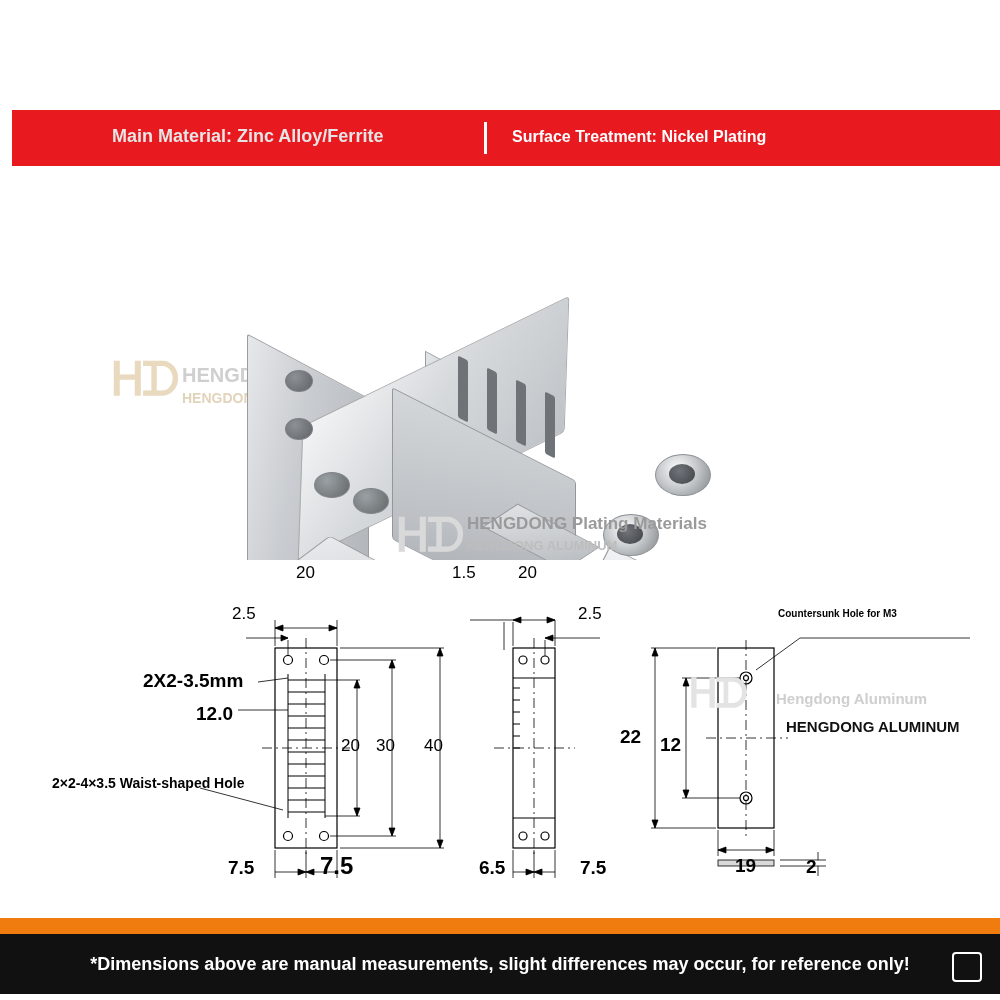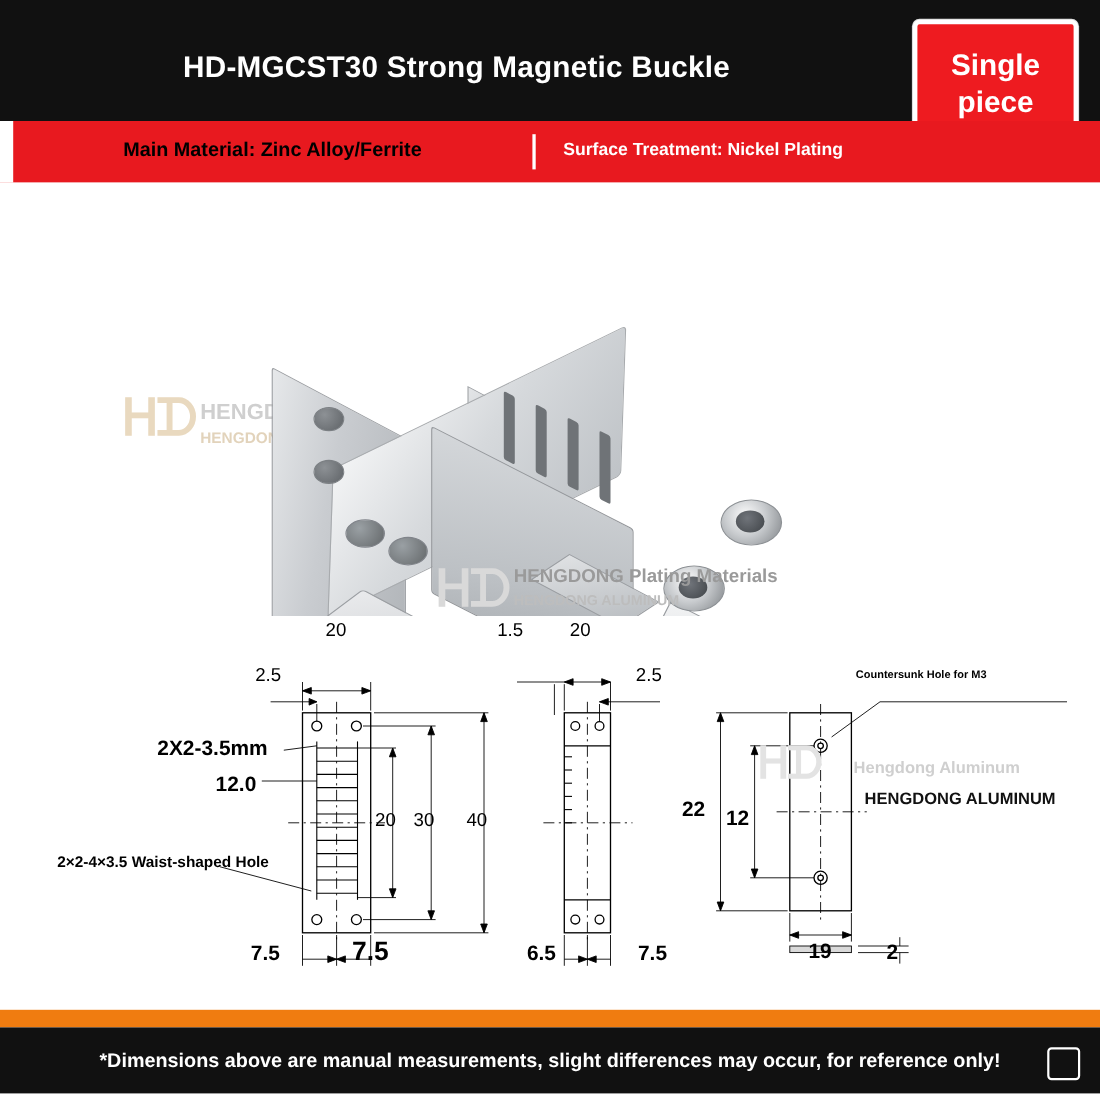--- a/index.html
+++ b/index.html
@@ -37,21 +37,21 @@
   
   .specbar{
     position:absolute;left:0;top:110px;width:1000px;height:56px;
     background:#e8191f;
   }
   .specbar .white-left{
     position:absolute;left:0;top:0;width:12px;height:56px;background:#fff;
   }
   .spec-main{
     position:absolute;left:112px;top:16px;
-    color:#000000;font-size:18px;font-weight:bold;
+    color:#e5e5e5;font-size:18px;font-weight:bold;
   }
   .spec-divider{
     position:absolute;left:484px;top:12px;width:3px;height:32px;background:#ffffff;
   }
   .spec-surface{
     position:absolute;left:512px;top:18px;
     color:#ffffff;font-size:16px;font-weight:bold;
   }
 
   
@@ -173,29 +173,20 @@
   .footer-dot{
     position:absolute;right:18px;top:18px;width:26px;height:26px;border:2px solid #fff;border-radius:4px;
   }
   svg{position:absolute;left:0;top:0;}
 </style>
 </head>
 <body>
 
 <div class="page">
 
-  <div class="header">
-    <div class="header-title">HD-MGCST30 Strong Magnetic Buckle</div>
-    <div class="badge">
-      <div class="badge-text">
-        <span>Single</span><br>
-        <span>piece</span>
-      </div>
-    </div>
-  </div>
 
   <div class="specbar">
     <div class="white-left"></div>
     <div class="spec-main">Main Material: Zinc Alloy/Ferrite</div>
     <div class="spec-divider"></div>
     <div class="spec-surface">Surface Treatment: Nickel Plating</div>
   </div>
 
   <div class="photo">
 

